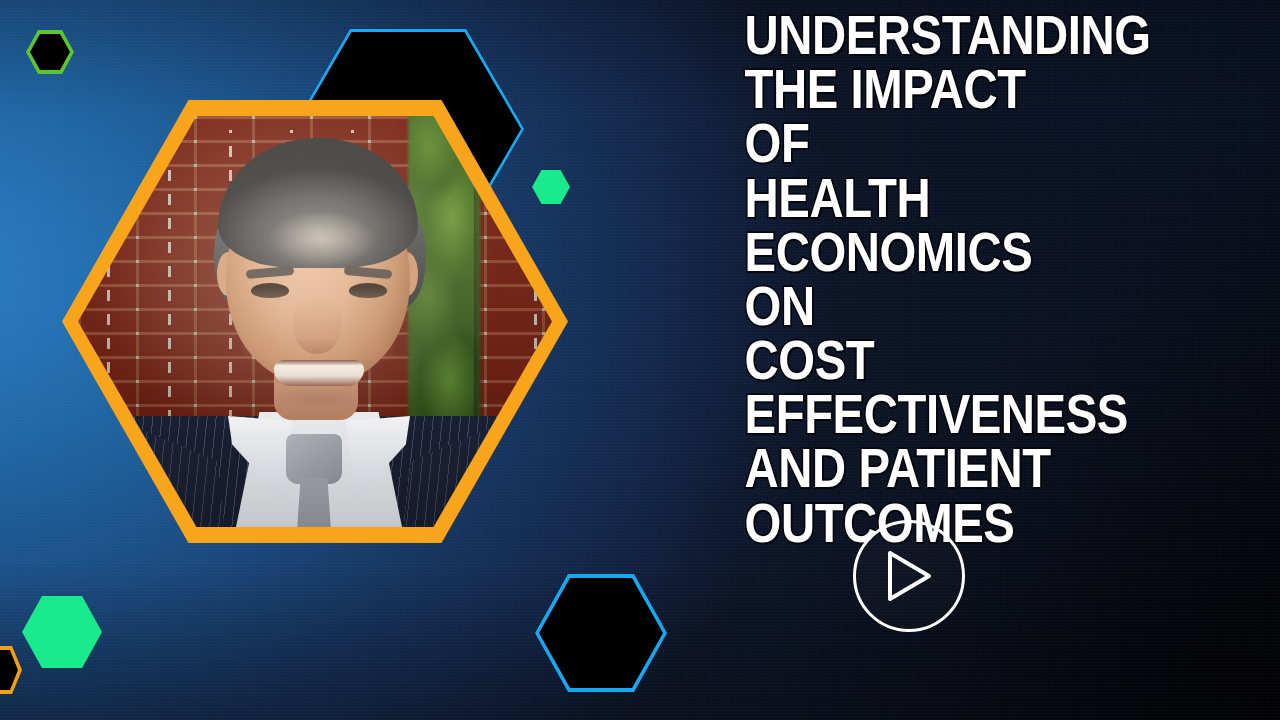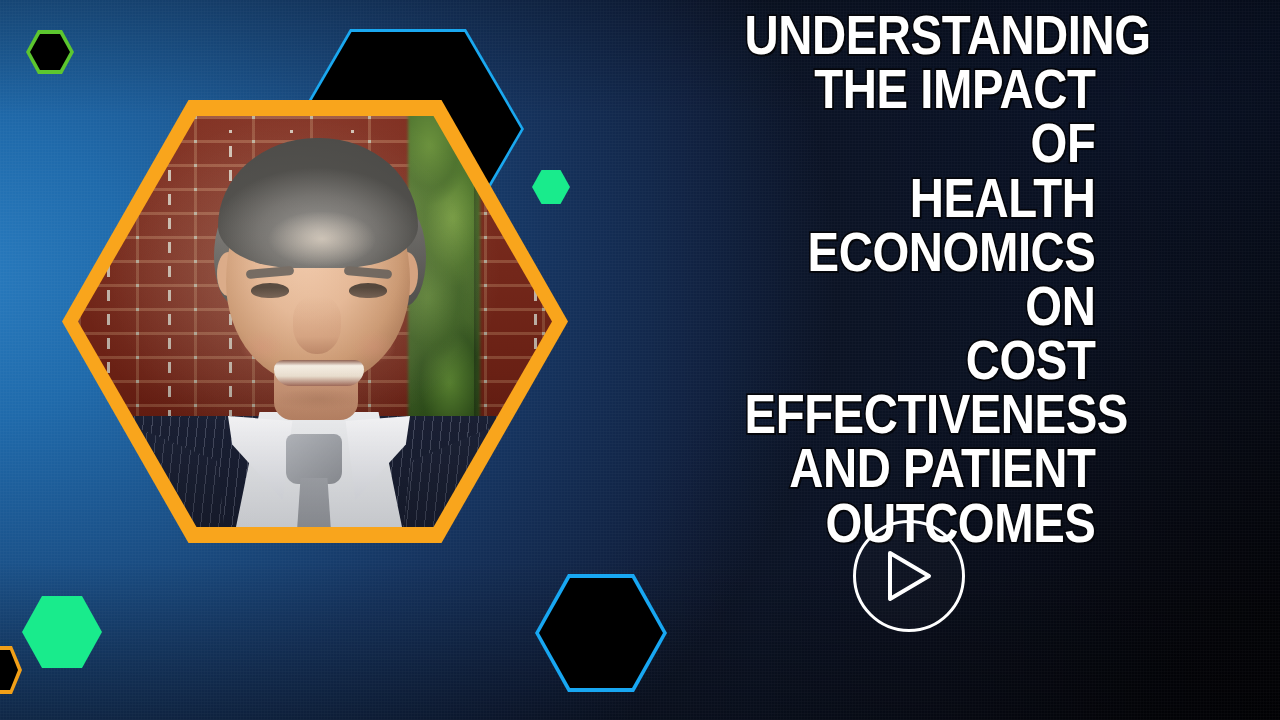--- a/index.html
+++ b/index.html
@@ -239,21 +239,21 @@
     background:
       radial-gradient(ellipse 260px 230px at 46% 40%, rgba(255,245,230,0.10) 0%, rgba(0,0,0,0) 72%),
       linear-gradient(to bottom, rgba(0,0,0,0) 62%, rgba(0,0,0,0.14) 100%);
   }
 
   
   #title-block {
     position: absolute;
     left: 716px; top: 8px;
     width: 408px;
-    text-align: right;
+    text-align: left;
   }
   #title-text {
     margin: 0;
     font-family: "Liberation Sans Narrow", "Liberation Sans", sans-serif;
     font-weight: bold;
     font-size: 55px;
     line-height: 0.985;
     letter-spacing: -0.5px;
     color: #ffffff;
     text-transform: uppercase;

